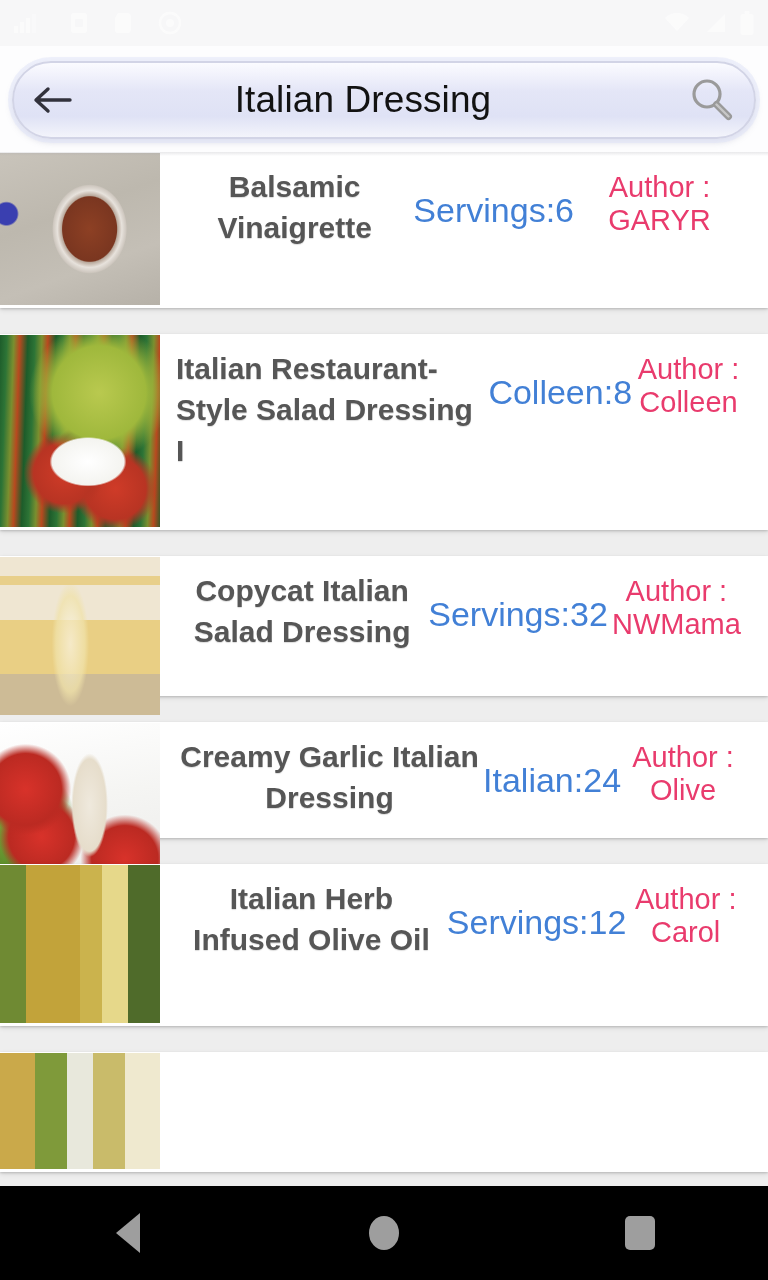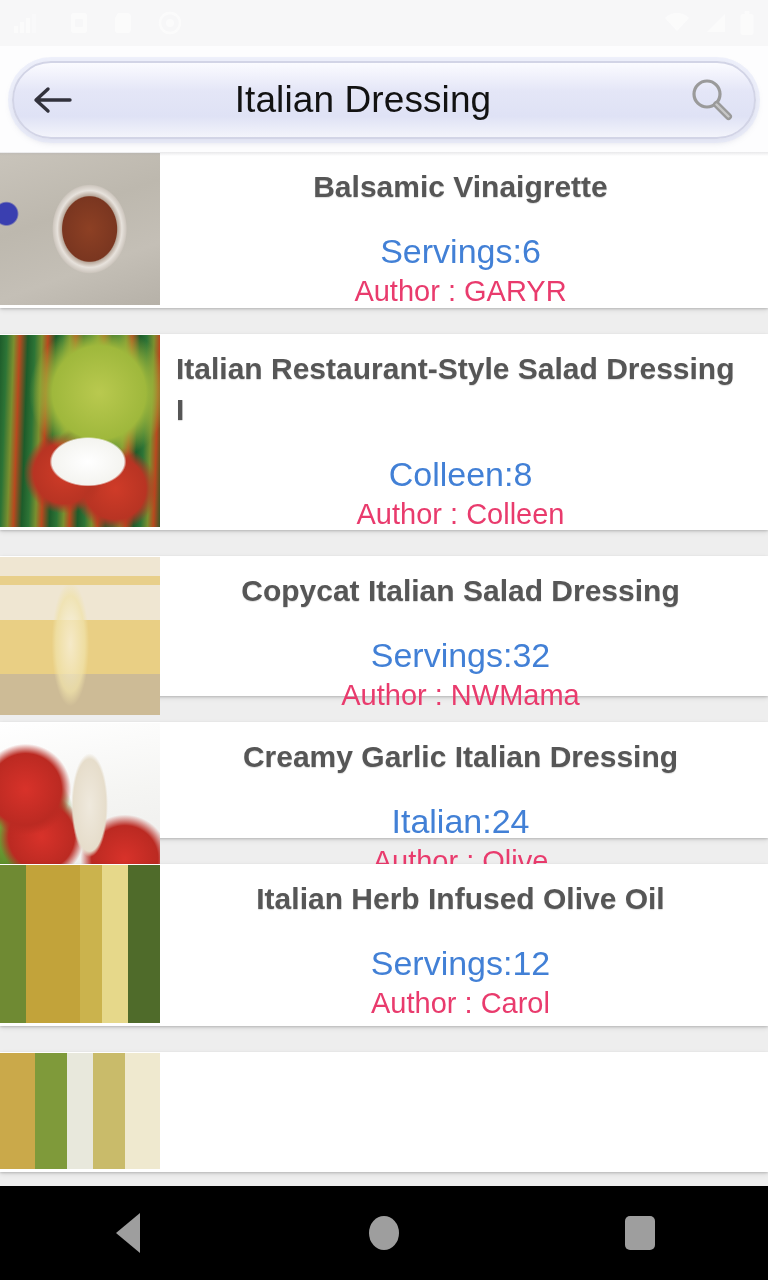--- a/index.html
+++ b/index.html
@@ -79,21 +79,21 @@
     border-top:1px solid #ffffff;
   }
   .card-thumb{
     width:160px; flex:0 0 160px;
     background-size:cover; background-position:center;
     align-self:flex-start;
   }
   .card-body{
     flex:1 1 auto;
     padding:14px 23px 16px 16px;
-    display:flex; flex-direction:column;
+    display:flex; 
     min-height:100%;
   }
   .card-title{
     font-size:30px; font-weight:bold; color:#565656;
     line-height:1.36;
     text-align:center;
     text-shadow:0 1px 1px rgba(0,0,0,.14);
     word-wrap:break-word;
   }
   .card-title.wrapped{ text-align:left; }

